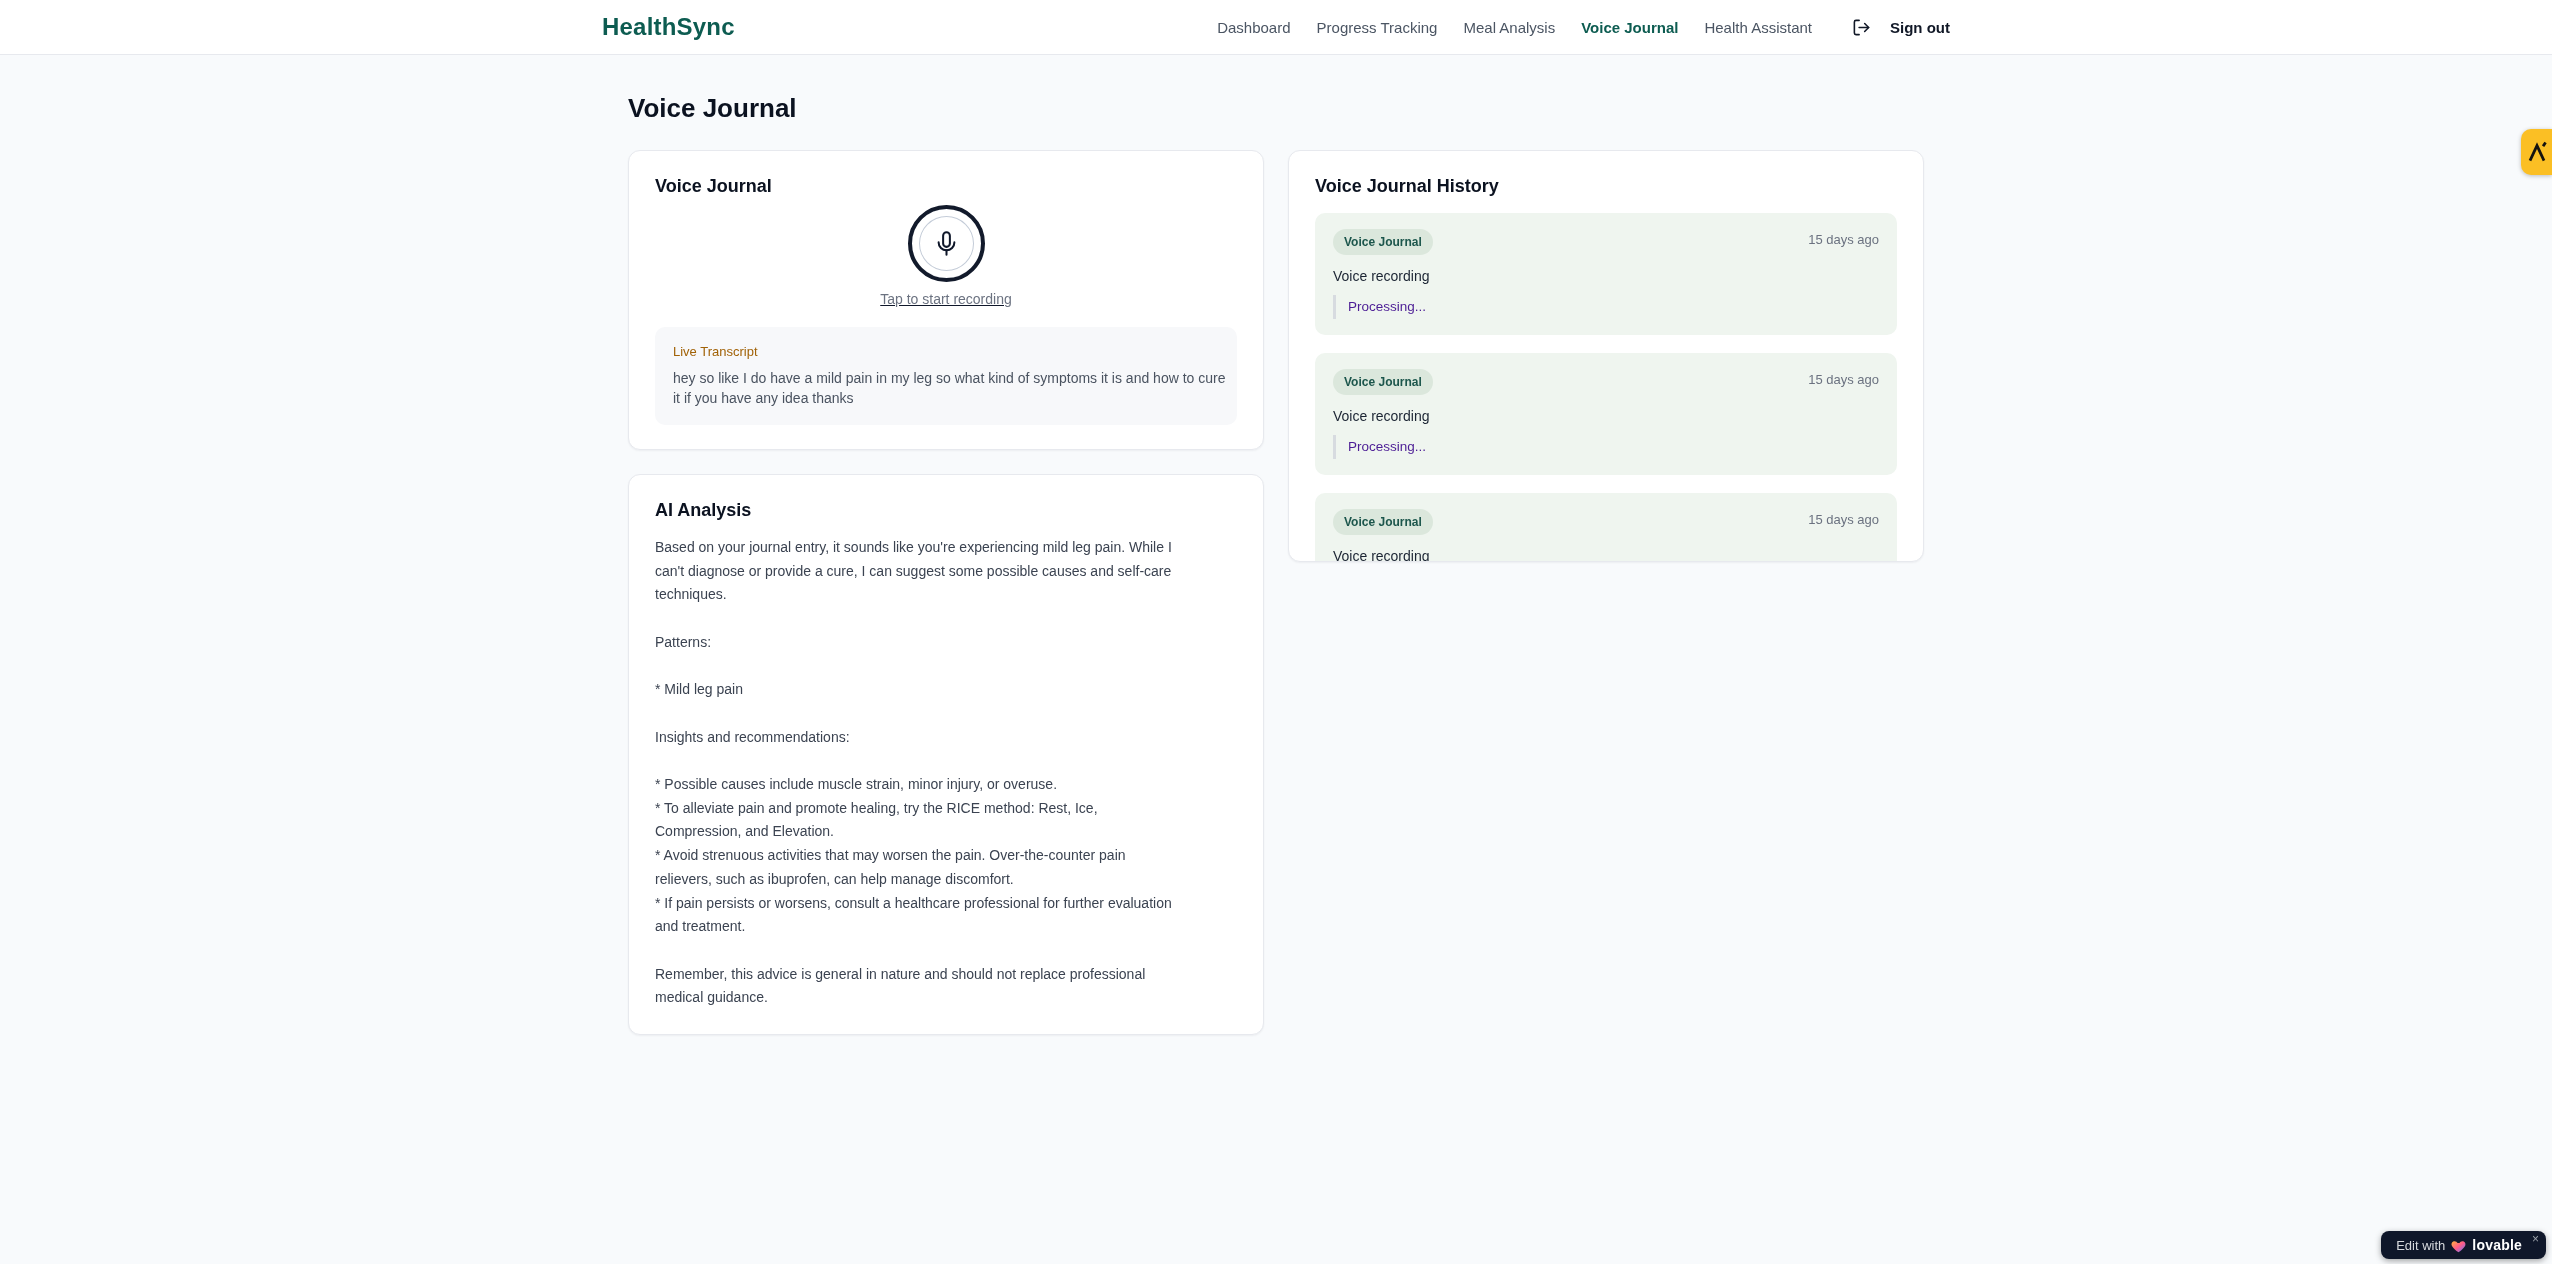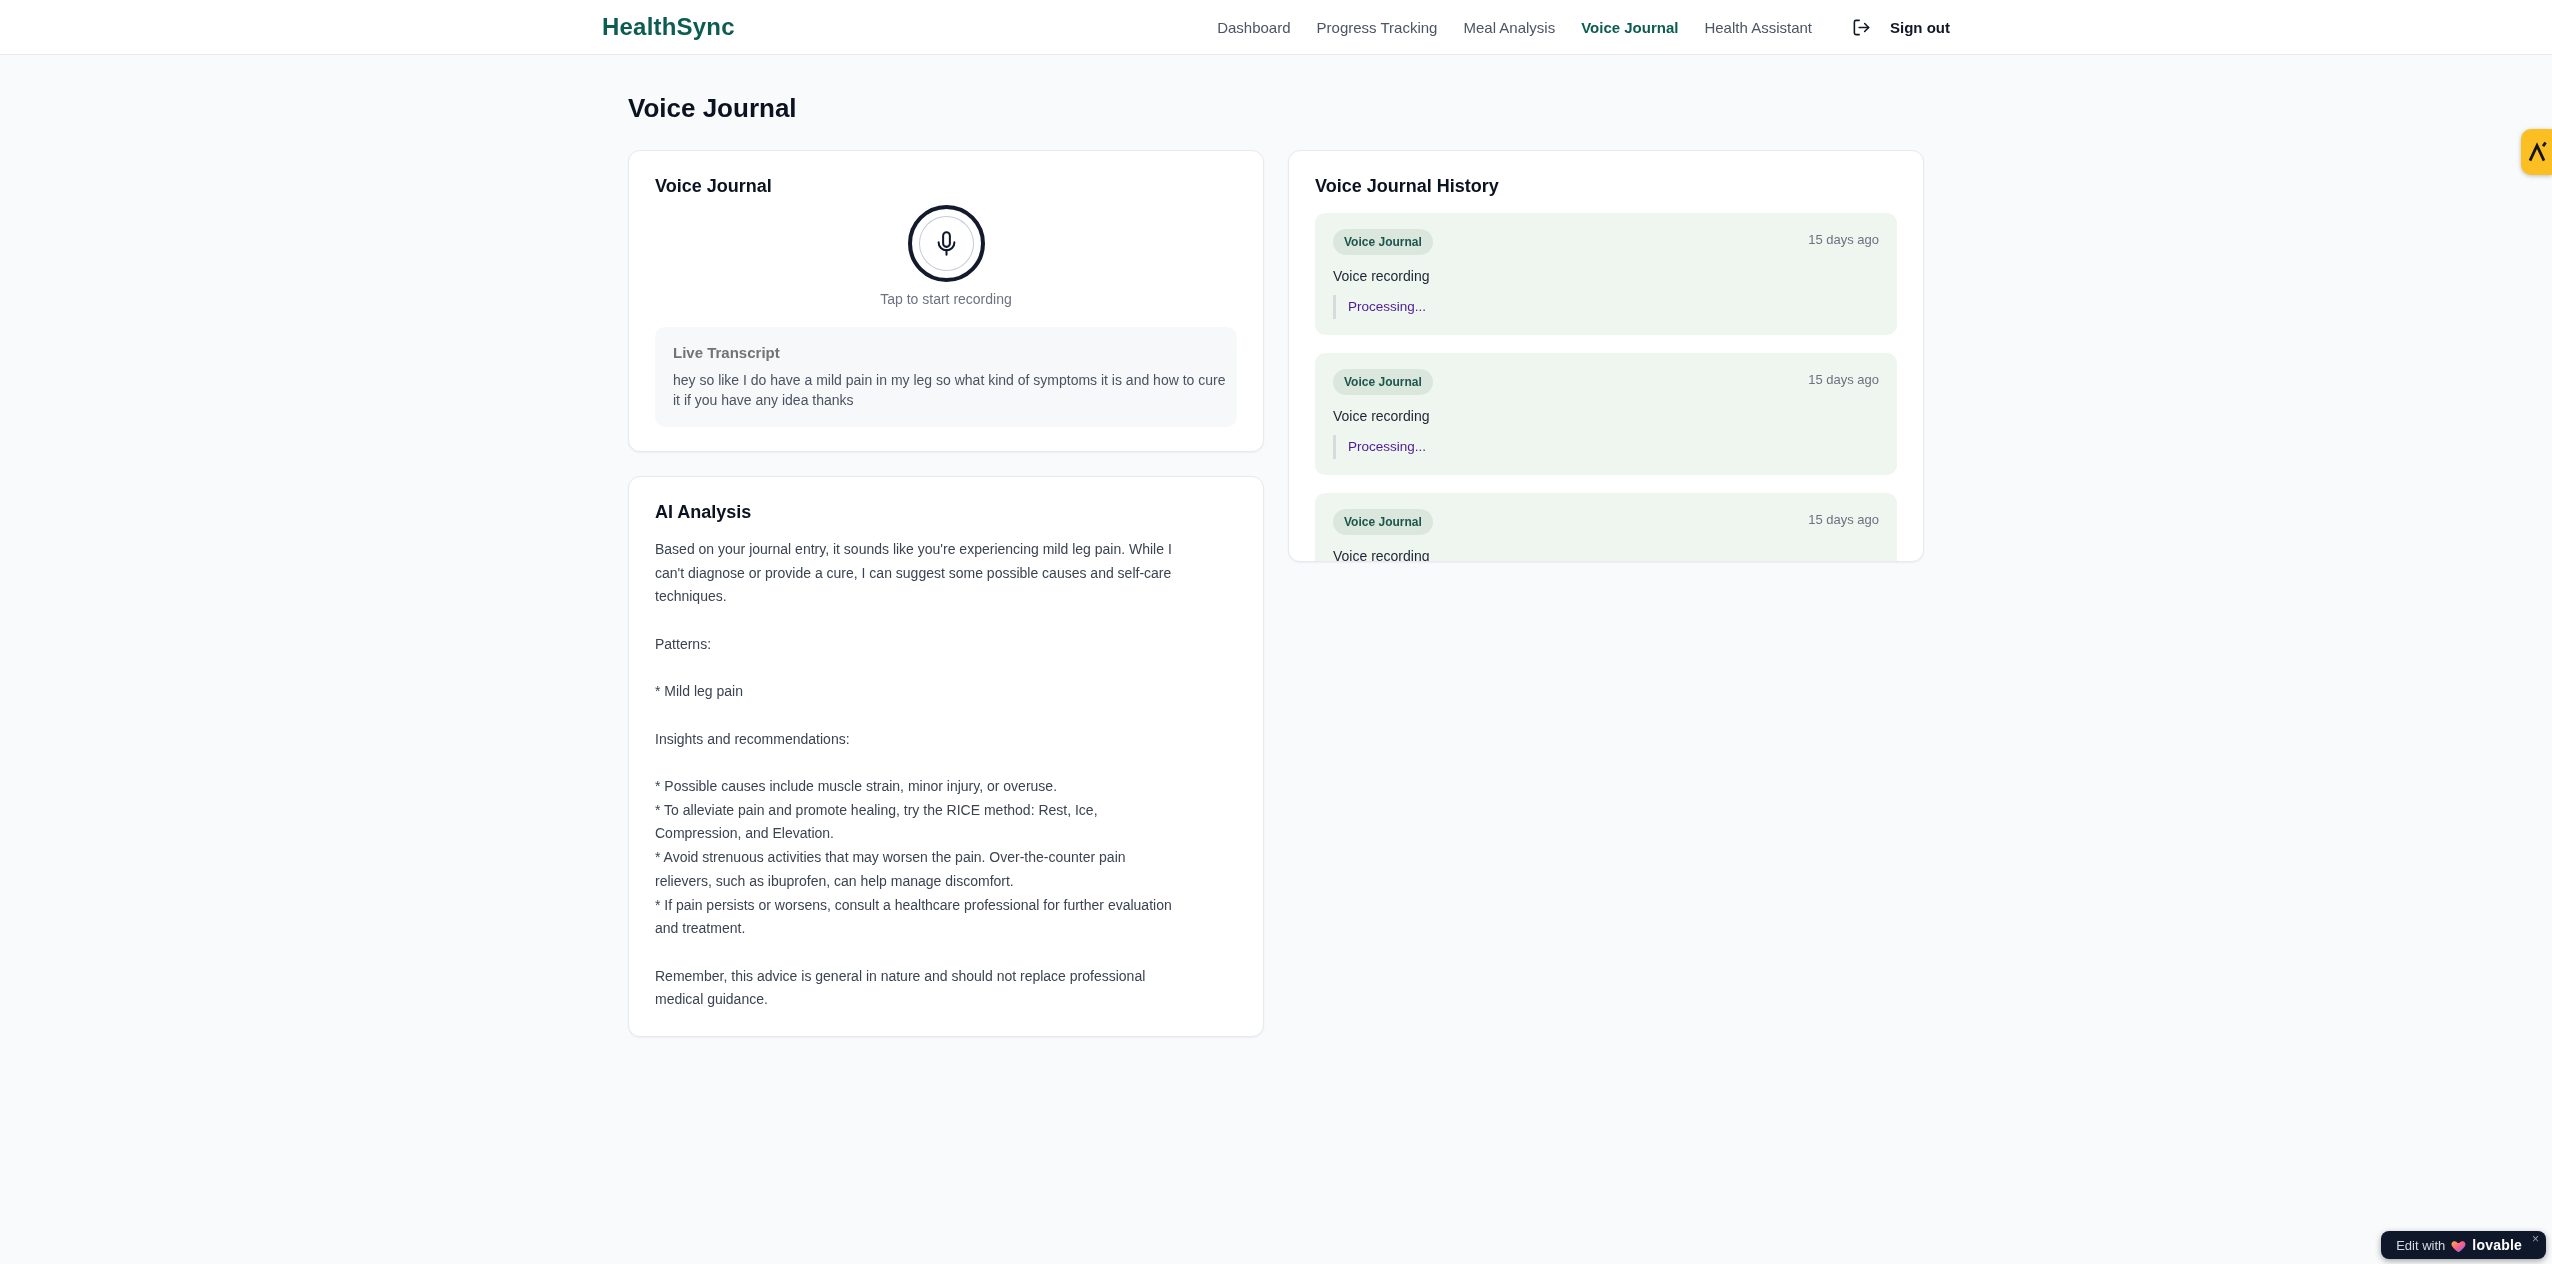--- a/index.html
+++ b/index.html
@@ -31,33 +31,33 @@
   .grid { margin-top:26px; display:flex; gap:24px; align-items:flex-start; }
   .col { width:636px; display:flex; flex-direction:column; gap:24px; }
 
   .card {
     background:#ffffff; border:1px solid #e7e9ee; border-radius:12px;
     box-shadow:0 1px 2px rgba(16,24,40,.05); padding:24px 26px; overflow:hidden;
   }
   .card-title { font-size:18px; font-weight:600; color:#0b1220; line-height:22px; }
 
   
-  .mic-zone { display:flex; flex-direction:column; align-items:center; margin-top:8px; }
+  .mic-zone { display:flex; flex-direction:column; align-items:center; margin-top:8px;text-decoration:underline; }
   .mic-btn {
     width:77px; height:77px; border-radius:50%;
     background:#ffffff; border:4px solid #121a2b; cursor:pointer;
     display:flex; align-items:center; justify-content:center;
     box-shadow:inset 0 0 0 7px #ffffff, inset 0 0 0 8px rgba(148,163,184,.55);
   }
   .mic-btn svg { width:27px; height:27px; stroke:#0f172a; }
   .tap-hint { margin-top:9px; font-size:14px; color:#6b7280; }
   .transcript {
     margin-top:20px; background:#f7f8fa; border-radius:10px; padding:17px 18px;
   }
-  .t-label { font-size:15px; font-weight:700; color:#737373; }
+  .t-label { font-size:13px; font-weight:400; color:#a16207; }
   .t-text { margin-top:9px; font-size:14px; line-height:20px; color:#4a5360; white-space:pre; }
 
   
   .ai-body { margin-top:15px; font-size:14px; line-height:23.7px; color:#3b4351; white-space:pre; }
 
   
   .card-history { height:412px; }
   .hist-item {
     background:#eff5ef; border-radius:10px; padding:16px 18px; margin-top:16px; cursor:pointer;
   }

